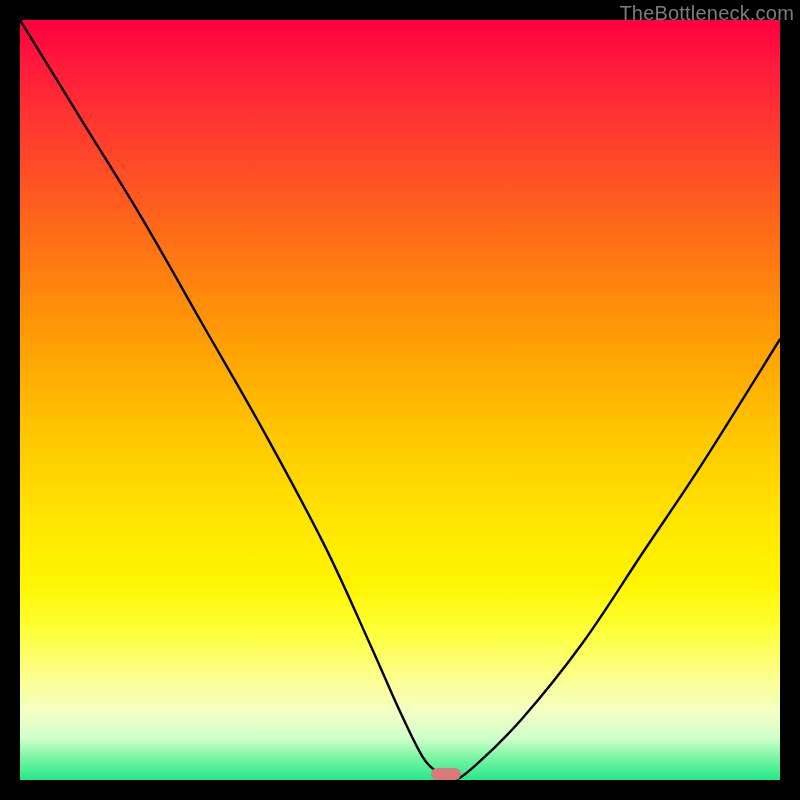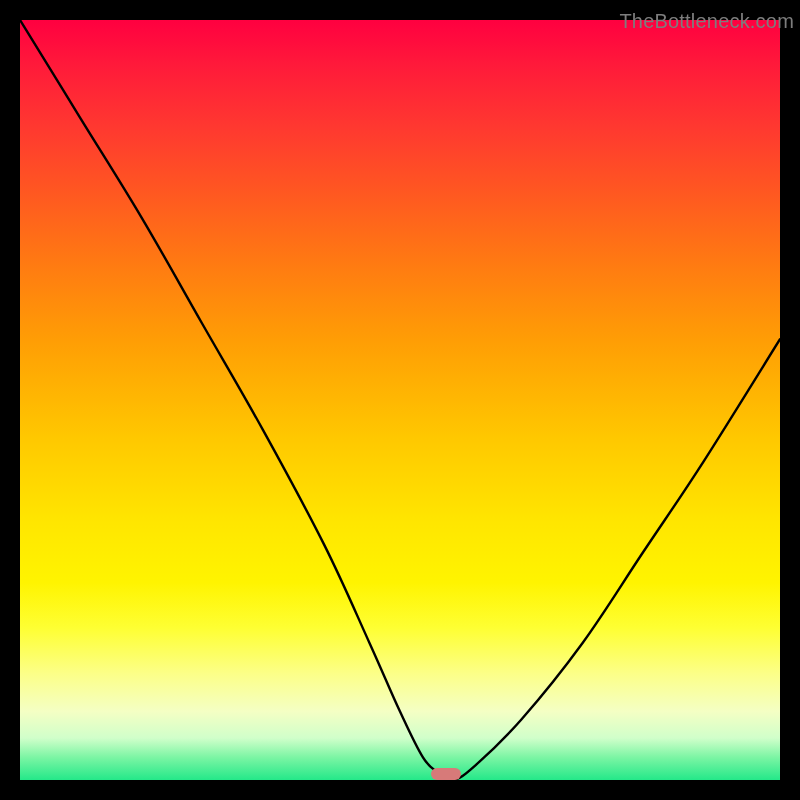--- a/index.html
+++ b/index.html
@@ -66,21 +66,20 @@
     transform: translate(-50%, -50%);
   }
   .watermark {
     position: absolute;
     top: 2px;
     right: 6px;
     color: #7d7d7d;
     font-size: 20px;
     font-weight: 500;
     letter-spacing: 0.2px;
-    margin-top: 8px;
   }
 </style>
 </head>
 <body>
 
 <div class="frame">
 
   <div class="plot-area">
     <div class="gradient"></div>
 

